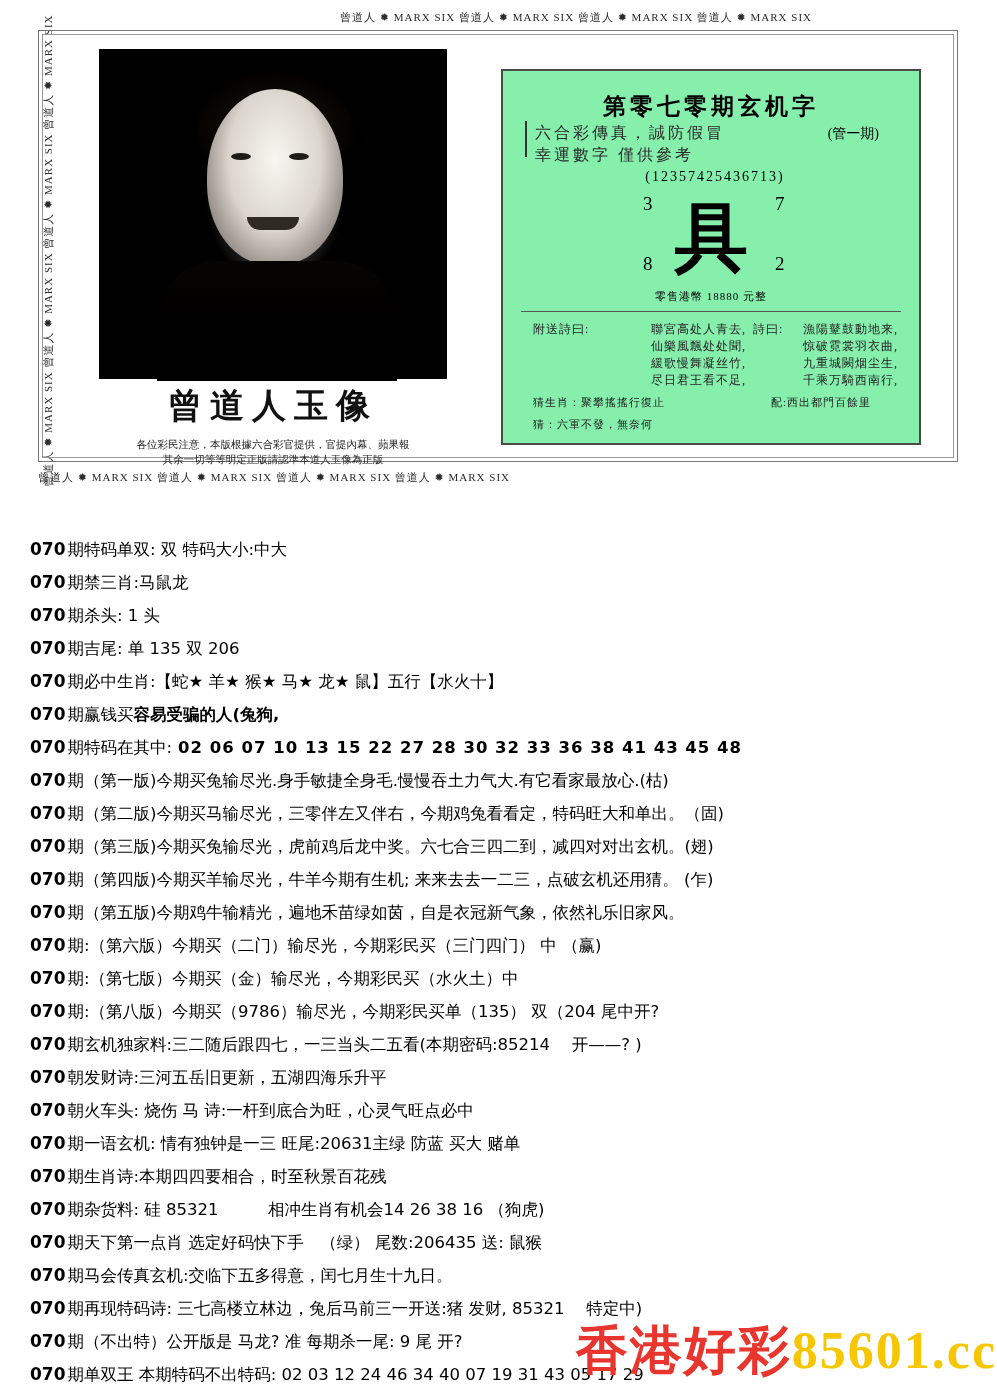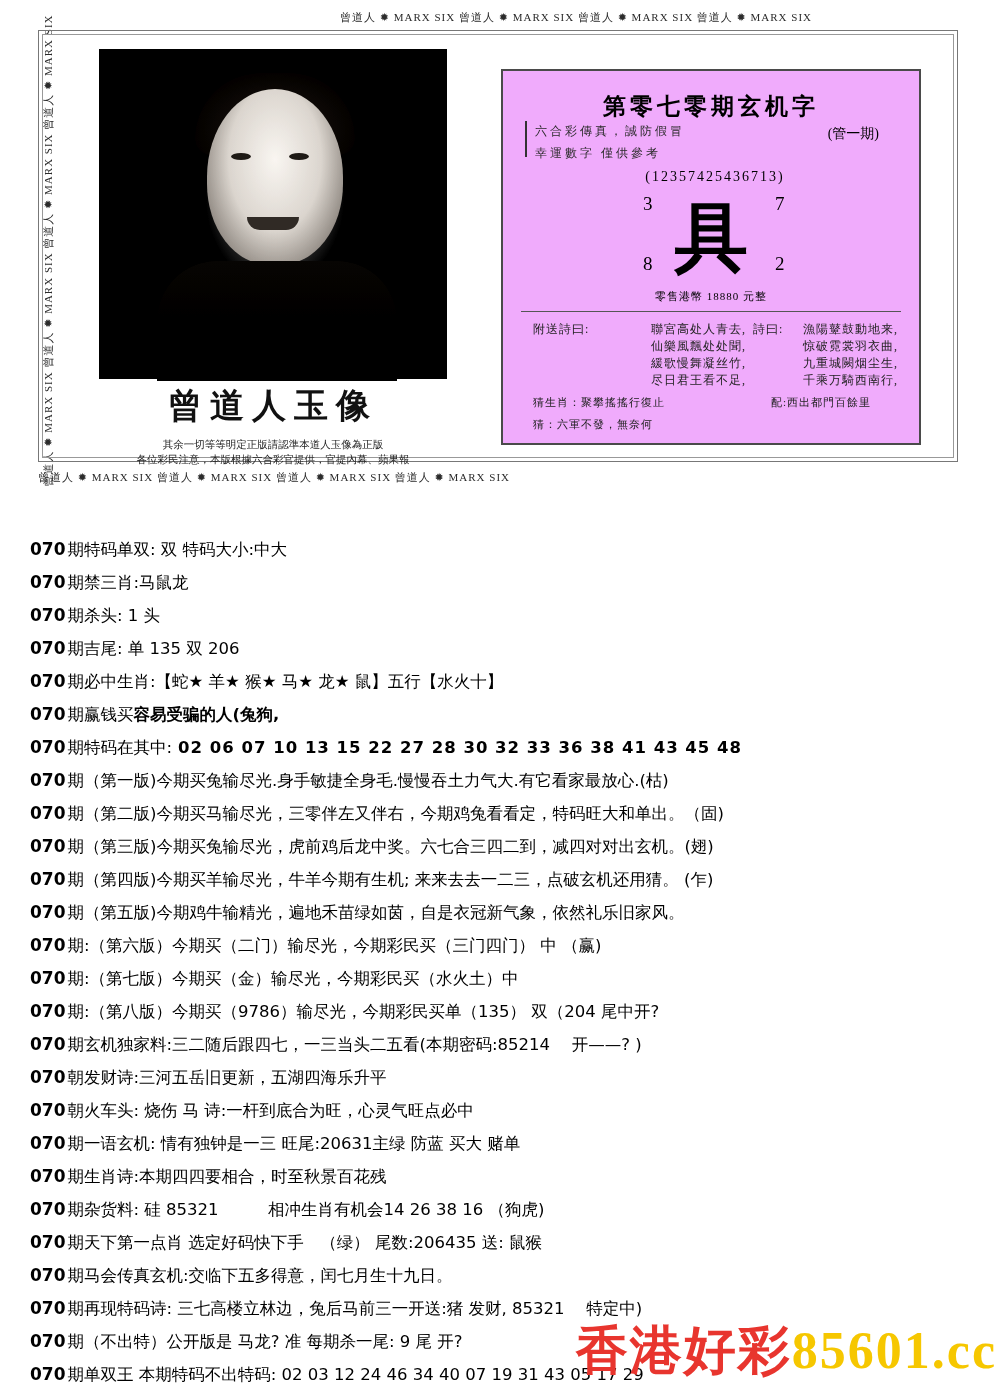--- a/index.html
+++ b/index.html
@@ -31,25 +31,25 @@
   .photo .eye.r{left:190px;top:104px;}
   .photo .mouth{position:absolute;left:148px;top:168px;width:52px;height:13px;border-radius:0 0 26px 26px;background:#3a3531;}
   .photo .body{position:absolute;left:58px;top:212px;width:240px;height:120px;border-radius:60px 60px 0 0;
     background:linear-gradient(#171513,#0a0908);}
   .photo-title{position:absolute;left:0;top:334px;width:388px;text-align:center;
     font-family:"Liberation Serif",serif;font-weight:bold;font-size:34px;letter-spacing:8px;color:#111;}
   .photo-note{position:absolute;left:0;top:388px;width:388px;font-family:"Liberation Serif",serif;
     font-size:10.5px;line-height:15px;color:#222;text-align:center;}
 
   
-  .cert{position:absolute;left:462px;top:38px;width:416px;height:372px;border:2px solid #4a4a4a;background:#f0abfc;}
+  .cert{position:absolute;left:462px;top:38px;width:416px;height:372px;border:2px solid #4a4a4a;background:#86efac;}
   .cert-title{position:absolute;left:0;top:20px;width:416px;text-align:center;font-family:"Liberation Serif",serif;
     font-size:23px;font-weight:bold;letter-spacing:4px;}
   .cert-sub{position:absolute;right:40px;top:54px;font-family:"Liberation Serif",serif;font-size:14px;}
-  .cert-line{position:absolute;left:32px;font-family:"Liberation Serif",serif;font-size:12px;color:#2a2a2a;letter-spacing:3px;}
+  .cert-line{position:absolute;left:32px;font-family:"Liberation Serif",serif;font-size:16px;color:#2a2a2a;letter-spacing:3px;}
   .cert-l1{top:52px;}
   .cert-l2{top:74px;}
   .cert-num{position:absolute;left:0;top:98px;width:424px;text-align:center;font-family:"Liberation Serif",serif;font-size:14px;letter-spacing:2px;}
   .big-char{position:absolute;left:0;top:128px;width:416px;text-align:center;font-family:"Liberation Serif",serif;font-size:74px;font-weight:bold;line-height:78px;}
   .corner{position:absolute;font-family:"Liberation Serif",serif;font-size:19px;}
   .c-tl{left:140px;top:122px;}
   .c-tr{left:272px;top:122px;}
   .c-bl{left:140px;top:182px;}
   .c-br{left:272px;top:182px;}
   .cert-price{position:absolute;left:0;top:218px;width:416px;text-align:center;font-family:"Liberation Serif",serif;font-size:11px;letter-spacing:1px;}
@@ -92,22 +92,22 @@
       <div class="photo">
         <div class="hair"></div>
         <div class="face"></div>
         <div class="eye l"></div>
         <div class="eye r"></div>
         <div class="mouth"></div>
         <div class="body"></div>
       </div>
       <div class="photo-title">曾道人玉像</div>
       <div class="photo-note">
+        <div>各位彩民注意，本版根據六合彩官提供，官提內幕、蘋果報</div>
         <div>其余一切等等明定正版請認準本道人玉像為正版</div>
-        <div>各位彩民注意，本版根據六合彩官提供，官提內幕、蘋果報</div>
       </div>
     </div>
 
     <div class="cert">
       <div class="vbar"></div>
       <div class="cert-title">第零七零期玄机字</div>
       <div class="cert-sub">(管一期)</div>
       <div class="cert-line cert-l1">六合彩傳真，誠防假冒</div>
       <div class="cert-line cert-l2">幸運數字  僅供參考</div>
       <div class="cert-num">(12357425436713)</div>

